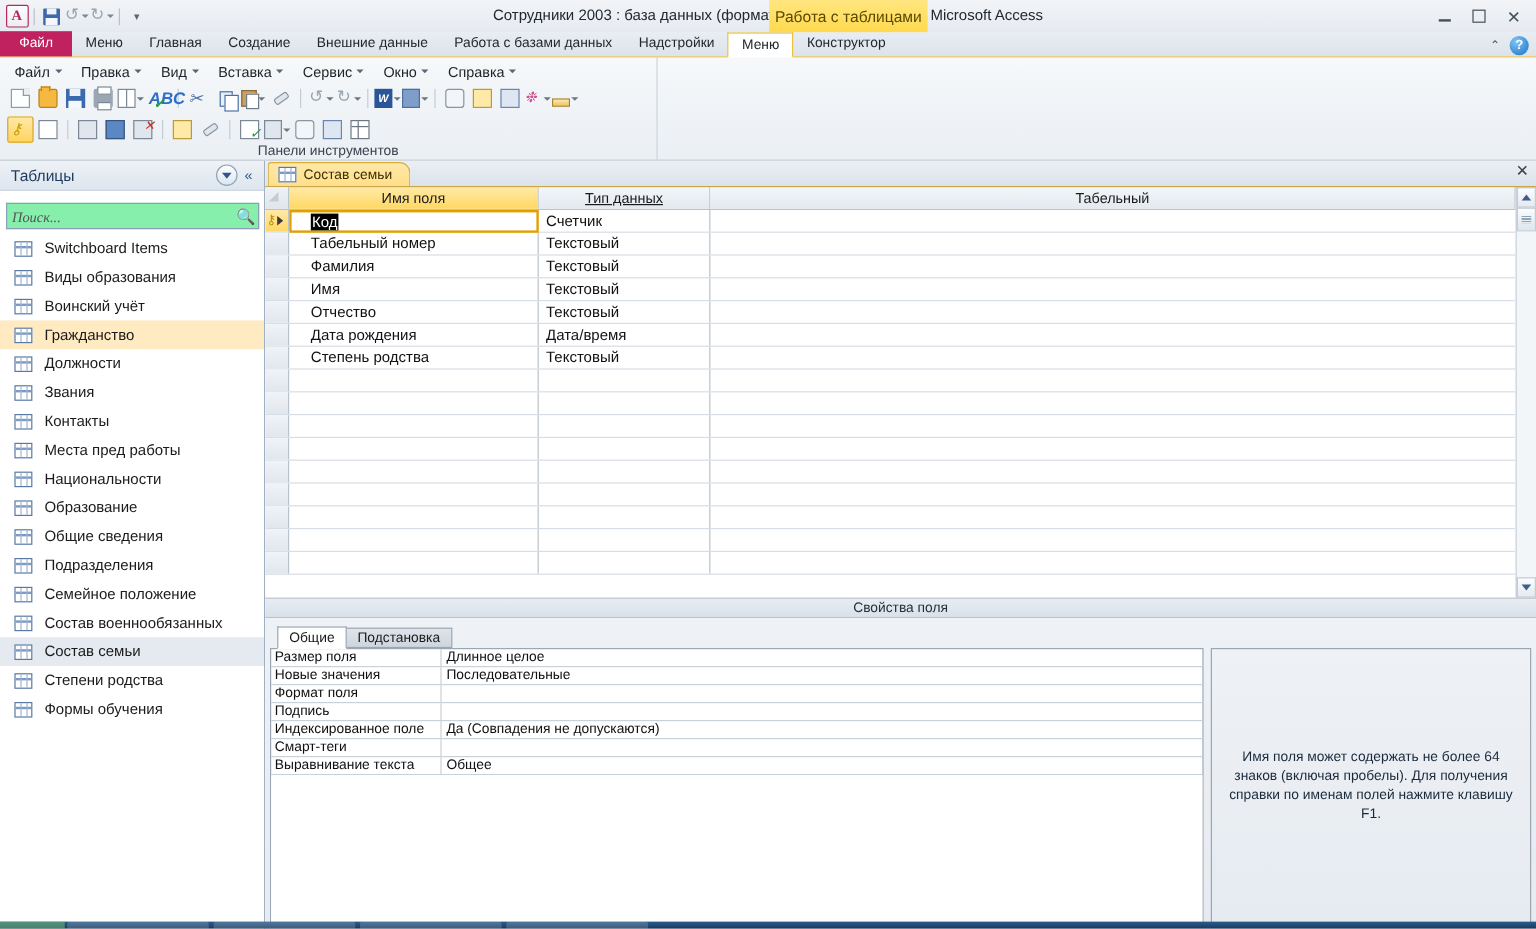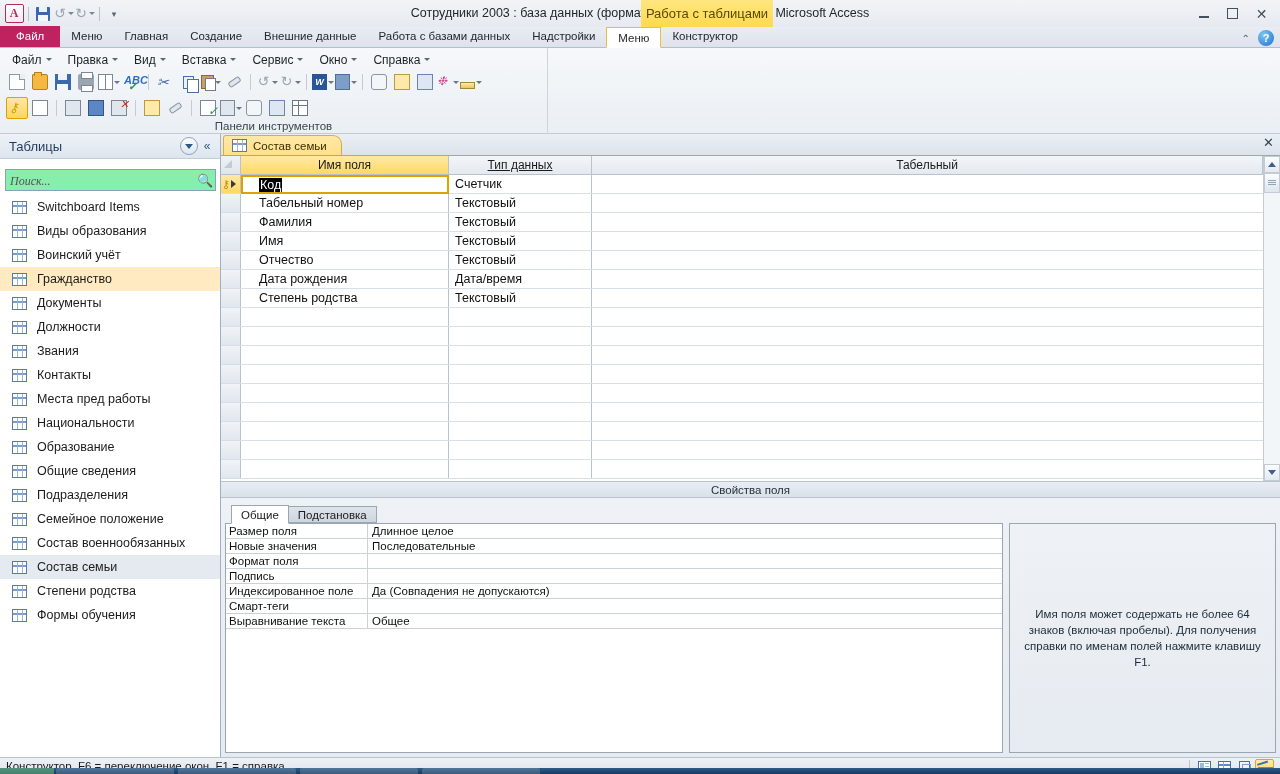--- a/index.html
+++ b/index.html
@@ -178,21 +178,21 @@
   .g-folder:before{content:"";position:absolute;left:1px;top:-3px;width:6px;height:3px;
     background:#f5b942;border:1px solid #b8821a;border-bottom:none;}
   .g-save { background:#3a69ad; }
   .g-save:before{content:"";position:absolute;left:3px;top:0;width:9px;height:6px;background:#eef2f7;}
   .g-save:after{content:"";position:absolute;left:2px;bottom:0;width:11px;height:6px;background:#f4f7fb;}
   .g-print { background:#9aa6b2; border-radius:2px; }
   .g-print:before{content:"";position:absolute;left:3px;top:-2px;width:10px;height:5px;background:#fff;border:1px solid #7b8794;}
   .g-print:after{content:"";position:absolute;left:3px;bottom:-2px;width:10px;height:5px;background:#fff;border:1px solid #7b8794;}
   .g-preview { background:#fff; border:1px solid #7b8794; }
   .g-preview:after{content:"";position:absolute;left:6px;top:0;bottom:0;width:1px;background:#7b8794;}
-  .g-spell { color:#2f6ec4; font-size:11px; font-weight:bold; }
+  .g-spell { color:#2f6ec4; font-size:14px; font-weight:bold; }
   .g-spell:after{content:"✓";position:absolute;left:4px;bottom:-3px;color:#1e9c3a;font-size:11px;}
   .g-cut { color:#4a6fa5; font-size:14px; }
   .g-copy { background:#e8f0fa; border:1px solid #4a6fa5; width:11px; height:13px;}
   .g-copy:before{content:"";position:absolute;left:3px;top:2px;width:10px;height:12px;
     background:#fff;border:1px solid #4a6fa5;}
   .g-paste { background:#c9a063; border:1px solid #8a6a33; width:13px;height:14px;}
   .g-paste:before{content:"";position:absolute;left:3px;top:2px;width:9px;height:11px;background:#fff;border:1px solid #6d7b8a;}
   .g-brush { background:#dfe6ee; border:1px solid #8a95a1; transform:rotate(-35deg); width:13px;height:6px;border-radius:2px;}
   .g-word { background:#2a5699; color:#fff; font-size:9px; font-weight:bold; display:flex;align-items:center;justify-content:center;}
   .g-merge { background:#7f9dc9; border:1px solid #4a6fa5; }
@@ -676,24 +676,20 @@
           <i class="tblicon"></i>
           <span>Виды образования</span>
         </div>
         <div class="nav-item">
           <i class="tblicon"></i>
           <span>Воинский учёт</span>
         </div>
         <div class="nav-item sel-orange">
           <i class="tblicon"></i>
           <span>Гражданство</span>
-        </div>
-        <div class="nav-item">
-          <i class="tblicon"></i>
-          <span>Документы</span>
         </div>
         <div class="nav-item">
           <i class="tblicon"></i>
           <span>Должности</span>
         </div>
         <div class="nav-item">
           <i class="tblicon"></i>
           <span>Звания</span>
         </div>
         <div class="nav-item">
@@ -933,38 +929,20 @@
           </div>
         </div>
         <div class="props-right">
           <div class="helptext">Имя поля может содержать не более 64 знаков (включая пробелы). Для получения справки по именам полей нажмите клавишу F1.</div>
         </div>
       </div>
 
     </div>
   </div>
 
-  <div class="statusbar">
-    <div class="sb-text">Конструктор.  F6 = переключение окон.  F1 = справка.</div>
-    <div class="sb-views">
-      <div class="sb-sep"></div>
-      <div class="vbtn">
-          <i class="vb-p"></i>
-        </div>
-      <div class="vbtn">
-          <i class="vb-g ds"></i>
-        </div>
-      <div class="vbtn">
-          <i class="vb-l"></i>
-        </div>
-      <div class="vbtn active">
-          <i class="vb-d"></i>
-        </div>
-    </div>
-  </div>
 
   <div class="taskbar">
     <div class="tb-start"></div>
     <div class="tb-item"></div>
     <div class="tb-item"></div>
     <div class="tb-item"></div>
     <div class="tb-item"></div>
   </div>
 
 </div>

